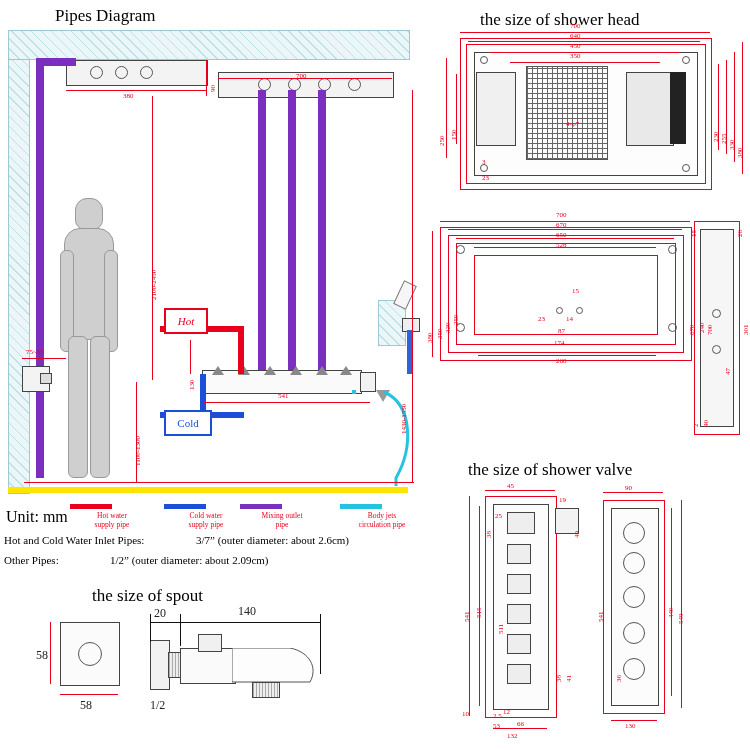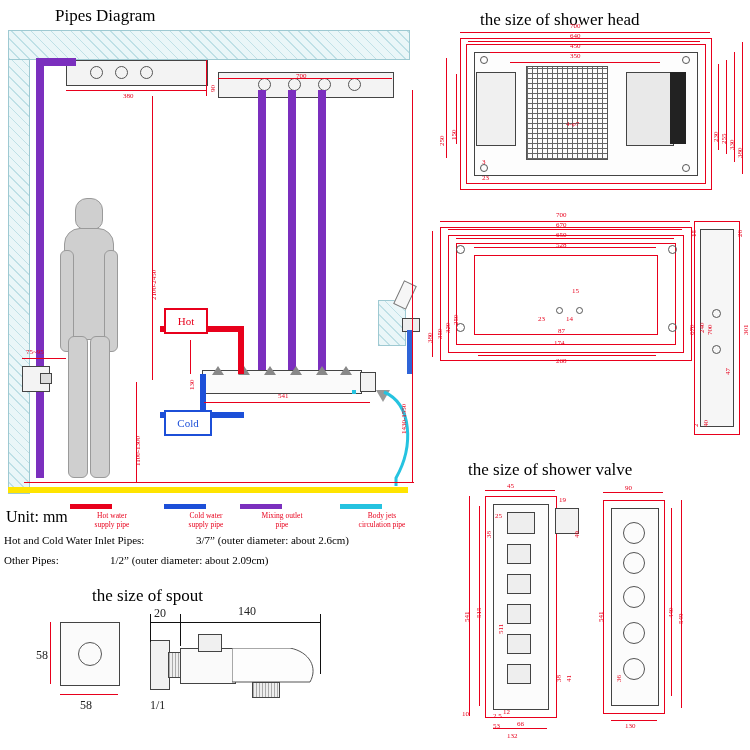--- a/index.html
+++ b/index.html
@@ -84,21 +84,21 @@
 
   <div class="manbody" style="left:75px;top:198px;width:26px;height:30px;border-radius:12px 12px 10px 10px;"></div>
   <div class="manbody" style="left:64px;top:228px;width:48px;height:110px;border-radius:16px 16px 6px 6px;"></div>
   <div class="manbody" style="left:60px;top:250px;width:12px;height:100px;border-radius:6px;"></div>
   <div class="manbody" style="left:104px;top:250px;width:12px;height:100px;border-radius:6px;"></div>
   <div class="manbody" style="left:68px;top:336px;width:18px;height:140px;border-radius:6px;"></div>
   <div class="manbody" style="left:90px;top:336px;width:18px;height:140px;border-radius:6px;"></div>
 
   <div class="redp" style="left:160px;top:326px;width:84px;height:6px;"></div>
   <div class="redp" style="left:238px;top:326px;width:6px;height:48px;"></div>
-  <div class="label-red" style="left:164px;top:308px;width:40px;height:22px;line-height:22px;">Hot</div>
+  <div class="label-red" style="left:164px;top:308px;width:40px;height:22px;line-height:22px;font-style:italic;">Hot</div>
 
   <div class="bluep" style="left:160px;top:412px;width:84px;height:6px;"></div>
   <div class="bluep" style="left:200px;top:374px;width:6px;height:44px;"></div>
   <div class="label-blue" style="left:164px;top:410px;width:44px;height:22px;line-height:22px;">Cold</div>
 
   <div class="boxk" style="left:22px;top:366px;width:26px;height:24px;background:#f3f3f3;"></div>
   <div class="boxk" style="left:40px;top:373px;width:10px;height:9px;background:#ddd;"></div>
 
   <div class="hatch" style="left:378px;top:300px;width:26px;height:44px;"></div>
   <div class="boxk" style="left:402px;top:318px;width:16px;height:12px;background:#eee;"></div>
@@ -330,14 +330,14 @@
   <div class="boxk" style="left:232px;top:82px;width:26px;height:14px;background:
       repeating-linear-gradient(90deg,#aaa 0 1px,transparent 1px 3px),#eee;"></div>
 
   <div class="blkline" style="left:130px;top:14px;width:1px;height:28px;"></div>
   <div class="blkline" style="left:160px;top:14px;width:1px;height:32px;"></div>
   <div class="blkline" style="left:300px;top:14px;width:1px;height:60px;"></div>
   <div class="blkline" style="left:130px;top:22px;width:30px;height:1px;"></div>
   <div class="blkline" style="left:160px;top:22px;width:140px;height:1px;"></div>
   <div class="dimtxtk" style="left:134px;top:6px;font-size:12px;">20</div>
   <div class="dimtxtk" style="left:218px;top:4px;font-size:12px;">140</div>
-  <div class="dimtxtk" style="left:130px;top:98px;font-size:12px;">1/1</div>
+  <div class="dimtxtk" style="left:130px;top:98px;font-size:12px;">1/2</div>
 </div>
 
 </body></html>

